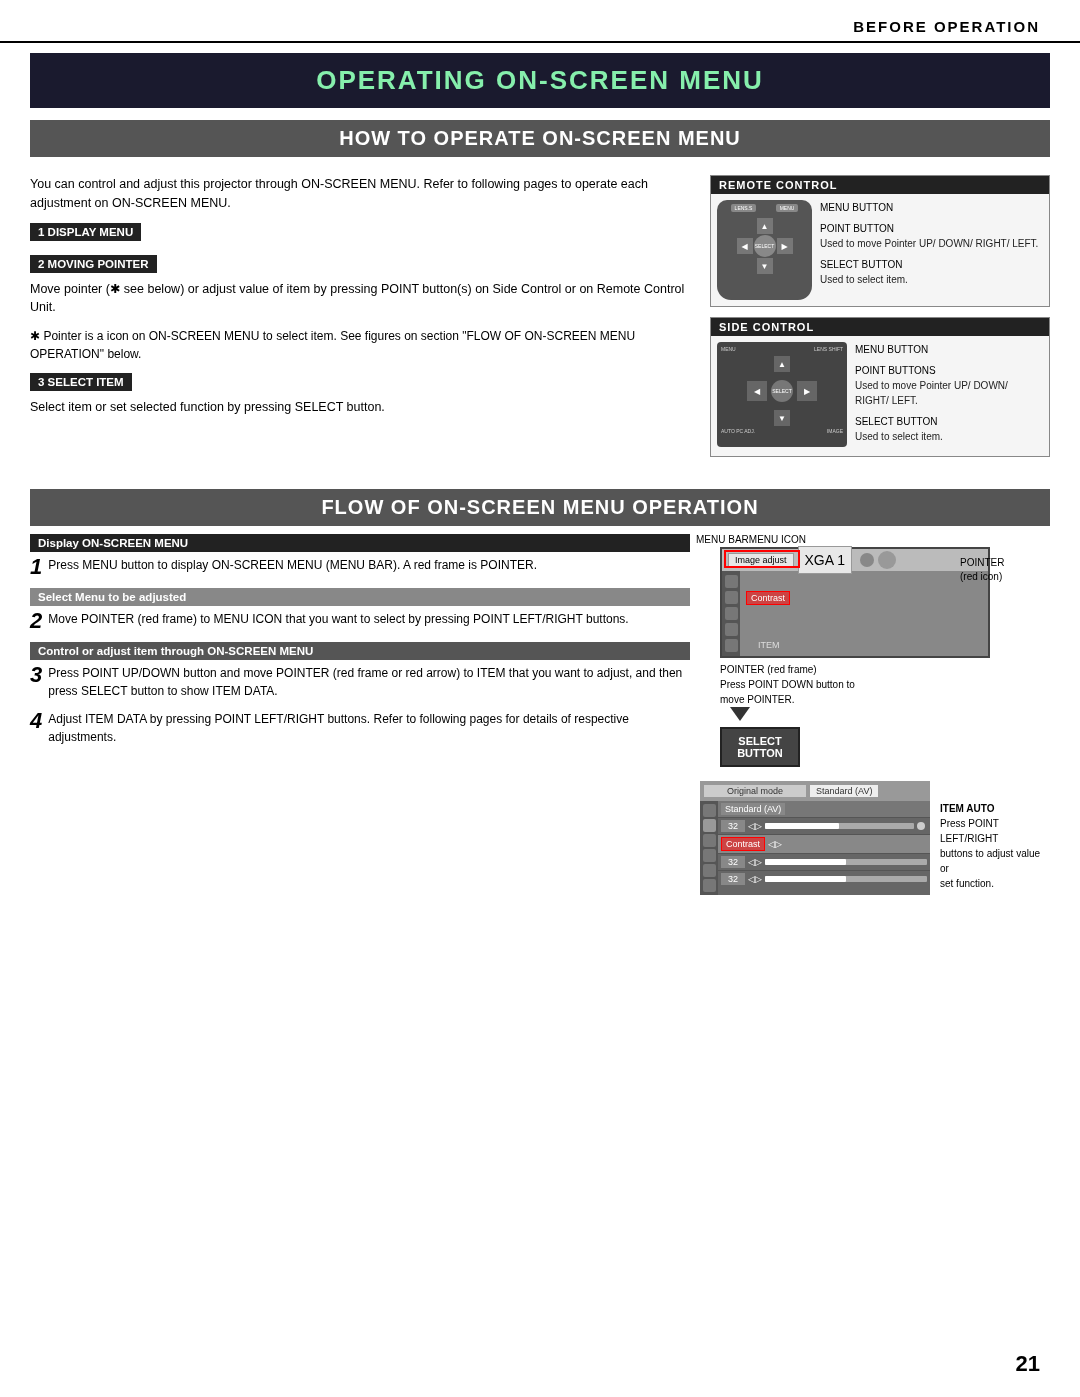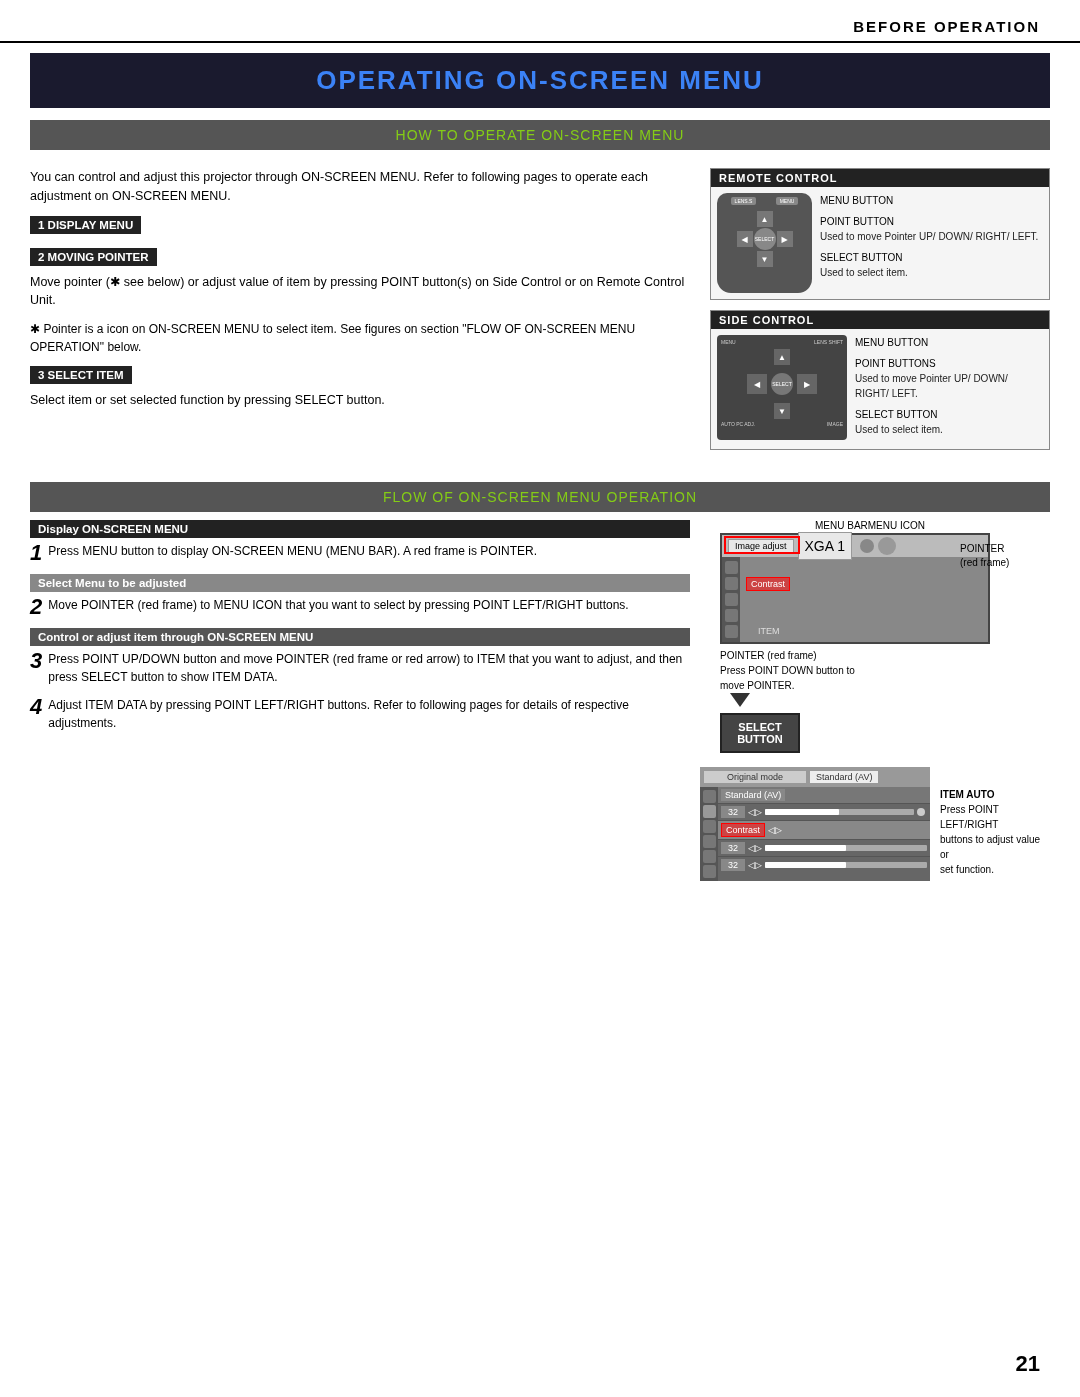--- a/index.html
+++ b/index.html
@@ -29,36 +29,36 @@
       border-bottom: 2px solid #000;
     }
     
     .main-title-bar {
       background: #1a1a2e;
       margin: 10px 30px 0 30px;
       padding: 12px 0;
       text-align: center;
     }
     .main-title-bar h1 {
-      color: #3b82f6;
+      color: #86efac;
       font-size: 26px;
       font-weight: 900;
       letter-spacing: 2px;
     }
     
     .section-title-bar {
       background: #555;
       margin: 12px 30px 0 30px;
       padding: 7px 0;
       text-align: center;
     }
     .section-title-bar h2 {
-      color: #84cc16;
-      font-size: 14px;
-      font-weight: 400;
+      color: #ffffff;
+      font-size: 20px;
+      font-weight: 700;
       letter-spacing: 1px;
     }
     
     .content-area {
       margin: 0 30px;
       padding: 10px 0;
     }
     .two-col {
       display: flex;
       gap: 20px;
@@ -475,21 +475,21 @@
             <p>Adjust ITEM DATA by pressing POINT LEFT/RIGHT buttons. Refer to following pages for details of respective adjustments.</p>
           </div>
         </div>
 
       </div>
 
       <div class="flow-right">
 
         <div class="diagram-area">
 
-          <div style="display:flex;justify-content:center;font-size:10px;margin-bottom:2px;padding:0 6px;">
+          <div style="display:flex;justify-content:flex-start;font-size:10px;margin-bottom:2px;padding:0 6px;">
             <span>MENU BAR</span>
             <span>MENU ICON</span>
           </div>
 
           <div style="border:2px solid #444;background:#888;position:relative;width:270px;margin-left:30px;">
 
             <div style="background:#bbb;display:flex;align-items:center;padding:2px 4px;gap:4px;height:22px;position:relative;">
               <div style="border:2px solid red;position:absolute;left:2px;top:1px;width:76px;height:18px;"></div>
               <span style="background:#e8e8e8;font-size:9px;padding:1px 6px;border:1px solid #999;margin-left:2px;">Image adjust</span>
               <span style="background:#e8e8e8;font-size:14px;padding:5px 6px;border:1px solid #999;">XGA 1</span>
@@ -507,21 +507,21 @@
               </div>
               <div style="flex:1;padding:6px;position:relative;">
                 <div style="background:#c44;border:1.5px solid #f00;color:#fff;font-size:9px;padding:1px 4px;display:inline-block;margin-top:14px;">Contrast</div>
                 <div style="position:absolute;bottom:6px;left:18px;font-size:9px;color:#ddd;">ITEM</div>
               </div>
             </div>
           </div>
 
           <div style="position:absolute;right:0;top:22px;font-size:10px;line-height:1.4;width:90px;">
             <span>POINTER</span><br>
-            <span>(red frame)</span>
+            <span>(red icon)</span>
           </div>
 
           <div style="font-size:10px;line-height:1.5;margin-top:4px;margin-left:30px;">
             POINTER (red frame)<br>Press POINT DOWN button to<br>move POINTER.
           </div>
         </div>
 
         <div class="select-btn-arrow">
           <div class="arrow-down"></div>
           <div class="select-button-box">

